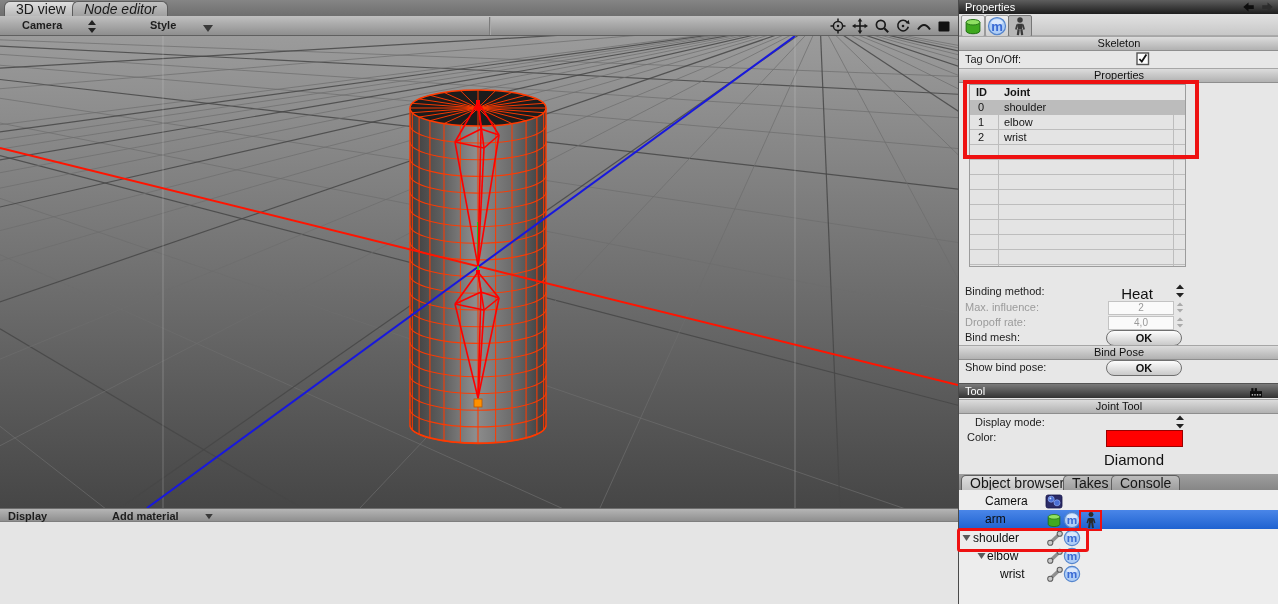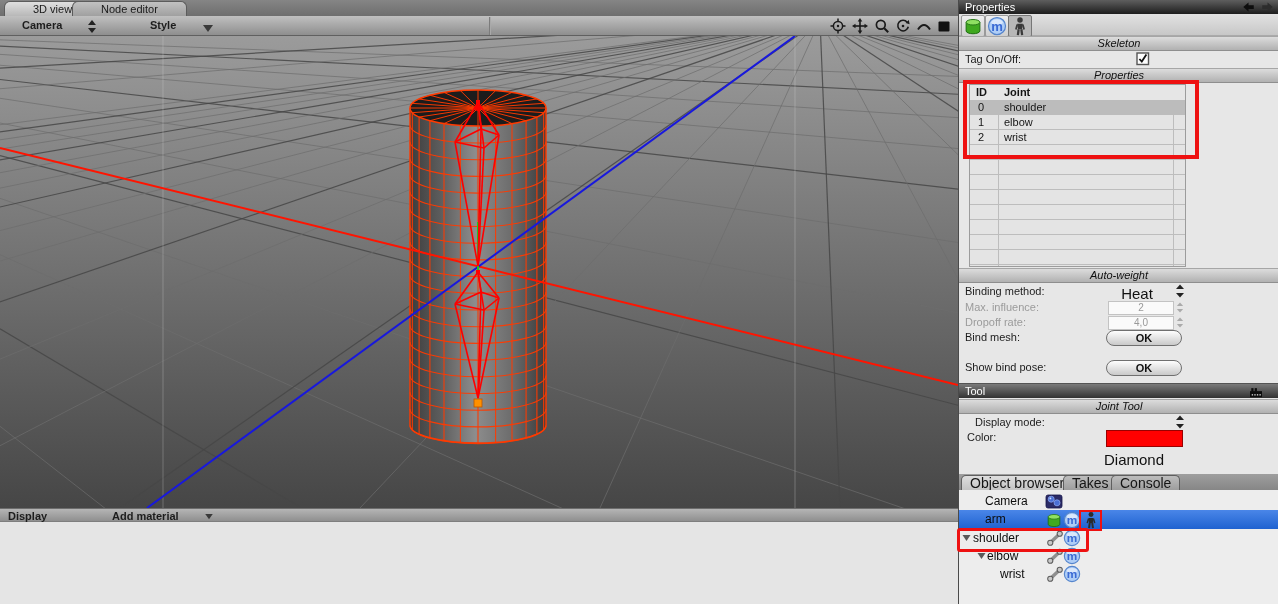--- a/index.html
+++ b/index.html
@@ -1,22 +1,22 @@
 <!DOCTYPE html>
 <html><head>
 <meta charset="utf-8">
 <style>
   html,body{margin:0;padding:0;background:#333;}
   .screen{position:relative;width:1278px;height:604px;overflow:hidden;
     font-family:"Liberation Sans",sans-serif;background:#e7e7e7;}
   
   .tabstrip{position:absolute;left:0;top:0;width:958px;height:16px;
     background:linear-gradient(#858585,#6e6e6e);}
-  .vtab{position:absolute;top:1px;height:15px;line-height:15px;padding:0 28px;
-    font-size:11px;color:#1a1a1a;text-align:center;
+  .vtab{position:absolute;top:1px;height:15px;line-height:15px;padding:0 11px;
+    font-size:14px;color:#1a1a1a;text-align:center;
     border:1px solid #5c5c5c;border-bottom:none;border-radius:6px 6px 0 0;
     background:linear-gradient(#c2c2c2,#9d9d9d);}
   .vtab.active{background:linear-gradient(#dfdfdf,#b5b5b5);}
   
   .toolbar{position:absolute;left:0;top:16px;width:958px;height:20px;
     background:linear-gradient(#c0c0c0,#8e8e8e);border-bottom:1px solid #606060;box-sizing:border-box;}
   .tb-label{position:absolute;top:3px;font-size:11px;font-weight:bold;color:#1d1d1d;white-space:nowrap;}
   .tb-divider{position:absolute;left:489px;top:1px;width:1px;height:18px;background:#a9a9a9;border-left:1px solid #7c7c7c;}
   .navicon{position:absolute;top:2px;width:16px;height:16px;}
   
@@ -30,21 +30,21 @@
   .rightpanel{position:absolute;left:958px;top:0;width:320px;height:604px;background:#e7e7e7;border-left:1px solid #4a4a4a;box-sizing:border-box;}
   .propheader{position:absolute;left:0;top:0;width:320px;height:14px;
     background:linear-gradient(#5e5e5e,#1d1d1d);color:#fff;font-size:11px;line-height:14px;padding-left:6px;box-sizing:border-box;}
   .iconrow{position:absolute;left:0;top:14px;width:320px;height:22px;
     background:linear-gradient(#e2e2e2,#c7c7c7);border-bottom:1px solid #aaa;box-sizing:border-box;}
   .typebtn{position:absolute;top:1px;width:22px;height:20px;border:1px solid #9a9a9a;border-radius:2px;
     background:linear-gradient(#efefef,#cfcfcf);}
   .typebtn.pressed{background:#b7b7b7;border-color:#777;}
   .hdr{position:absolute;left:0;width:320px;height:13px;line-height:13px;text-align:center;
     font-size:11px;color:#101010;background:linear-gradient(#dcdcdc,#b1b1b1);
-    border-top:1px solid #a6a6a6;border-bottom:1px solid #8e8e8e;font-style:italic;}
+    border-top:1px solid #a6a6a6;border-bottom:1px solid #8e8e8e;}
   .darkhdr{position:absolute;left:0;width:320px;height:15px;line-height:15px;font-size:11px;color:#fff;
     background:linear-gradient(#7b7b7b,#333333);padding-left:6px;box-sizing:border-box;border-top:1px solid #555;}
   .lbl{position:absolute;font-size:11px;color:#1c1c1c;white-space:nowrap;}
   .lbl.gray{color:#9b9b9b;}
   .val{position:absolute;font-size:15px;color:#111;text-align:center;}
   .inset{position:absolute;left:149px;width:64px;height:12px;background:#fafafa;border:1px solid #c3c3c3;
     font-size:10px;color:#999;text-align:center;line-height:12px;}
   .okbtn{position:absolute;left:147px;width:74px;height:14px;border:1px solid #707070;border-radius:8px;
     background:linear-gradient(#fefefe,#c9c9c9);font-size:11px;font-weight:bold;color:#111;
     text-align:center;line-height:14px;}
@@ -72,21 +72,21 @@
   .ticon{position:absolute;top:0px;width:18px;height:18px;}
   .disc{position:absolute;top:5px;width:9px;height:8px;}
 </style>
 </head>
 <body>
 
 <div class="screen">
 
   <div class="tabstrip">
     <div class="vtab active" style="left:4px;">3D view</div>
-    <div class="vtab" style="left:72px;">Node editor</div>
+    <div class="vtab" style="left:72px;font-style:italic;">Node editor</div>
   </div>
 
   <div class="toolbar">
     <span class="tb-label" style="left:22px;">Camera</span>
     <svg class="navicon" style="left:84px;top:3px;" viewBox="0 0 16 16">
       <polygon points="8,1 12,6 4,6" fill="#222"></polygon>
         <polygon points="8,14 12,9 4,9" fill="#222"></polygon>
     </svg>
     <div class="tb-divider"></div>
     <span class="tb-label" style="left:150px;">Style</span>
@@ -348,21 +348,20 @@
         <span class="pt-txt" style="left:8px;">1</span>
         <span class="pt-txt" style="left:34px;">elbow</span>
       </div>
       <div class="pt-row" style="top:45px;">
         <span class="pt-txt" style="left:8px;">2</span>
         <span class="pt-txt" style="left:34px;">wrist</span>
       </div>
     </div>
     <div class="annotation" style="left: 4px; top: 80px; width: 228px; height: 71px; border-width: 4px; border-color: rgb(238, 17, 17);"></div>
 
-    <div class="hdr" style="top:268px;">Auto-weight</div>
     <span class="lbl" style="left:6px;top:285px;">Binding method:</span>
     <span class="val" style="left:147px;top:285px;width:62px;">Heat</span>
     <svg style="position:absolute;left:216px;top:284px;width:10px;height:14px;" viewBox="0 0 10 14">
       <polygon points="5,0.5 9,5 1,5" fill="#222"></polygon>
         <polygon points="5,13.5 9,9 1,9" fill="#222"></polygon>
     </svg>
     <span class="lbl gray" style="left:6px;top:301px;">Max. influence:</span>
     <span class="inset" style="top:301px;">2</span>
     <svg style="position:absolute;left:217px;top:302px;width:8px;height:11px;" viewBox="0 0 10 14">
       <polygon points="5,0.5 9,5 1,5" fill="#aaa"></polygon>
@@ -370,20 +369,21 @@
     </svg>
     <span class="lbl gray" style="left:6px;top:316px;">Dropoff rate:</span>
     <span class="inset" style="top:316px;">4,0</span>
     <svg style="position:absolute;left:217px;top:317px;width:8px;height:11px;" viewBox="0 0 10 14">
       <polygon points="5,0.5 9,5 1,5" fill="#aaa"></polygon>
         <polygon points="5,13.5 9,9 1,9" fill="#aaa"></polygon>
     </svg>
     <span class="lbl" style="left:6px;top:331px;">Bind mesh:</span>
     <div class="okbtn" style="top:330px;">OK</div>
 
+    <div class="hdr" style="top:345px;">Bind Pose</div>
     <span class="lbl" style="left:6px;top:361px;">Show bind pose:</span>
     <div class="okbtn" style="top:360px;">OK</div>
 
     <div class="darkhdr" style="top:383px;">
       <span>Tool</span>
       <svg style="position:absolute;left:290px;top:2px;width:14px;height:12px;" viewBox="0 0 16 14">
         <rect x="1" y="6" width="14" height="7" fill="#0d0d0d"></rect>
         <rect x="2.5" y="2.5" width="2.6" height="4" fill="#0d0d0d"></rect>
         <rect x="6.5" y="2.5" width="2.6" height="4" fill="#0d0d0d"></rect>
         <rect x="3" y="9.5" width="1.6" height="1.6" fill="#cfcfcf"></rect>

